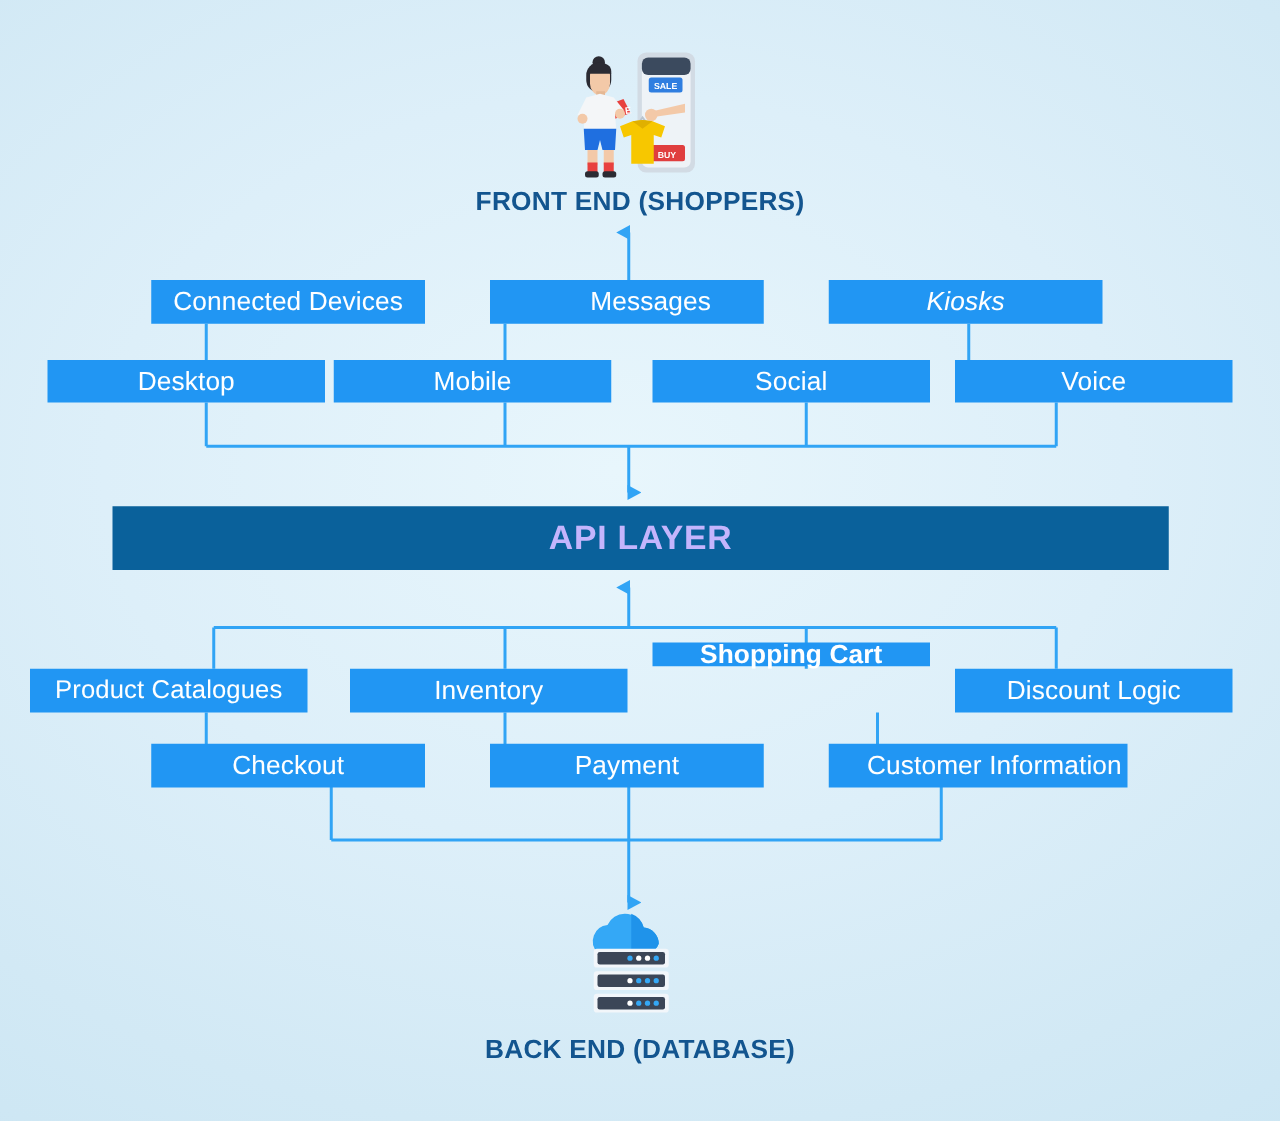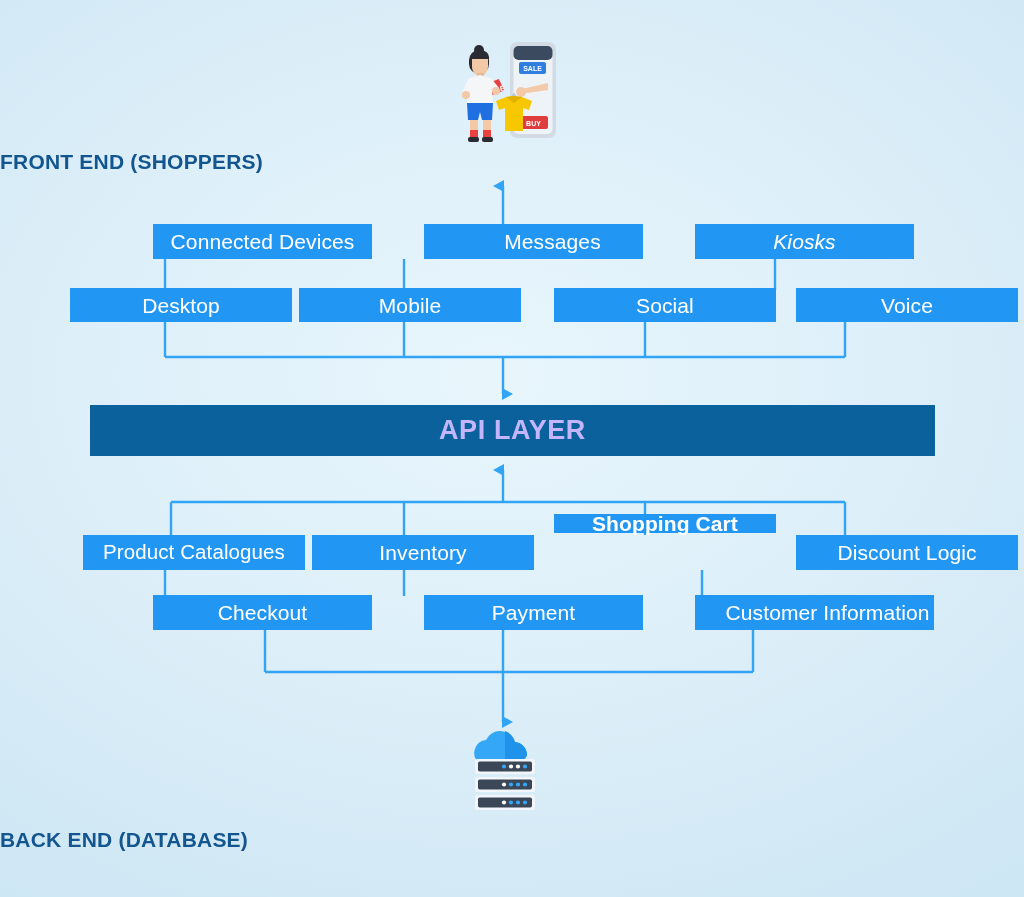--- a/index.html
+++ b/index.html
@@ -42,21 +42,20 @@
     align-items: center;
     justify-content: center;
     font-size: 21px;
     font-weight: 400;
     letter-spacing: 0.1px;
     line-height: 1;
     box-sizing: border-box;
     padding: 0 6px;
     white-space: nowrap;
     text-shadow: 0 0 1px rgba(255,255,255,0.12);
-    margin-left: 32px;
   }
   .node.wide-text { font-size: 20.5px; }
 
   .api-bar {
     position: absolute;
     background: #0a619b;
     color: #c4b5fd;
     display: flex;
     align-items: center;
     justify-content: center;
@@ -66,20 +65,21 @@
     box-sizing: border-box;
   }
 
   
   .caption {
     position: absolute;
     color: #13558f;
     font-weight: bold;
     font-size: 21px;
     letter-spacing: 0.2px;
+    text-align: center;
     width: 100%;
     left: 0;
     white-space: nowrap;
   }
 
   
   .illus {
     position: absolute;
   }
 </style>
@@ -194,21 +194,21 @@
   <div class="node" style="left:392px; top:224px; width:219px; height:35px;padding-left:44px;">Messages</div>
   <div class="node" style="left:663px; top:224px; width:219px; height:35px;font-style:italic;">Kiosks</div>
 
   <div class="node" style="left:38px; top:288px; width:222px; height:34px;">Desktop</div>
   <div class="node" style="left:267px; top:288px; width:222px; height:34px;">Mobile</div>
   <div class="node" style="left:522px; top:288px; width:222px; height:34px;">Social</div>
   <div class="node" style="left:764px; top:288px; width:222px; height:34px;">Voice</div>
 
   <div class="api-bar" style="left:90px; top:405px; width:845px; height:51px;">API LAYER</div>
 
-  <div class="node wide-text" style="left:51px; top:535px; width:222px; height:35px;">Product Catalogues</div>
+  <div class="node wide-text" style="left:24px; top:535px; width:222px; height:35px;">Product Catalogues</div>
   <div class="node" style="left:280px; top:535px; width:222px; height:35px;">Inventory</div>
   <div class="node" style="left:522px; top:514px; width:222px; height:19px;font-weight:bold;">Shopping Cart</div>
   <div class="node" style="left:764px; top:535px; width:222px; height:35px;">Discount Logic</div>
 
   <div class="node" style="left:121px; top:595px; width:219px; height:35px;">Checkout</div>
   <div class="node" style="left:392px; top:595px; width:219px; height:35px;">Payment</div>
   <div class="node" style="left:663px; top:595px; width:239px; height:35px;padding-left:32px;">Customer Information</div>
 
   <svg class="illus" style="left:458px; top:726px; width:94px; height:92px;" viewBox="0 0 94 92" xmlns="http://www.w3.org/2000/svg">
 

